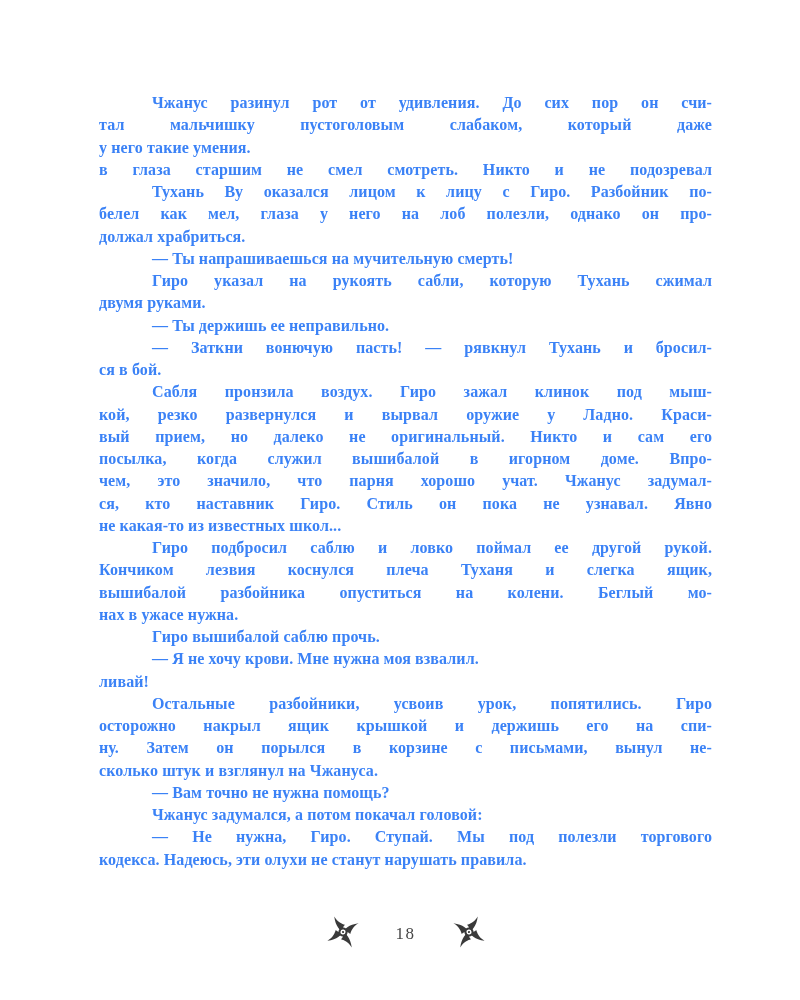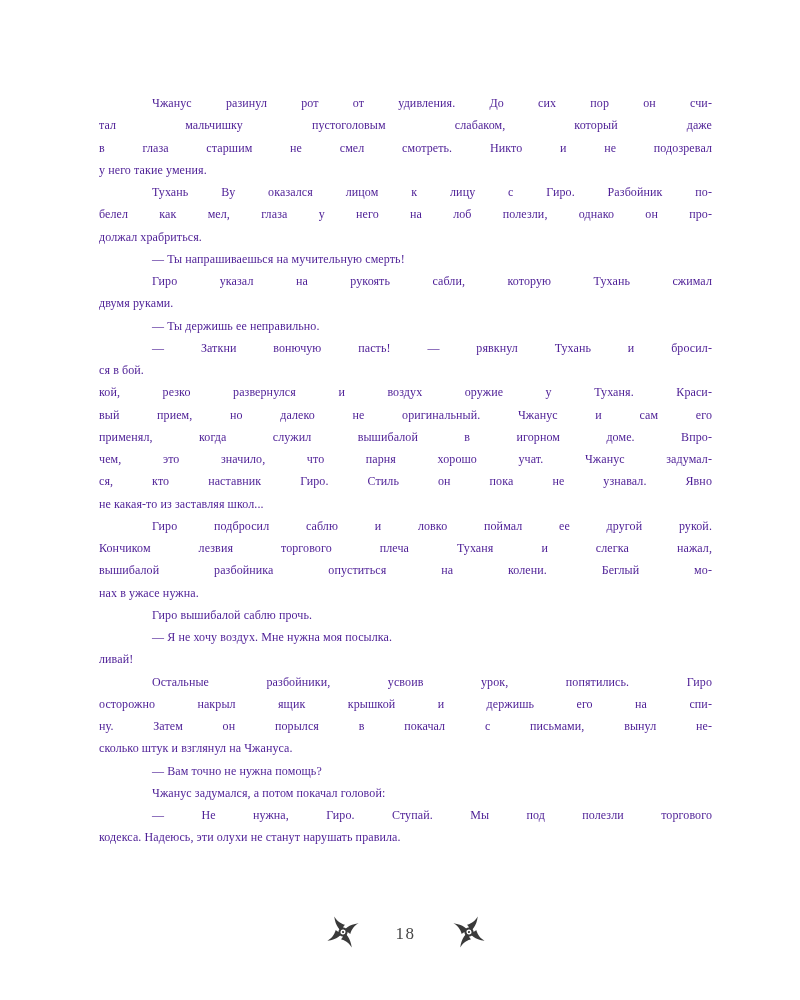--- a/index.html
+++ b/index.html
@@ -13,24 +13,25 @@
     height: 1000px;
     background: #ffffff;
     overflow: hidden;
     font-family: "Liberation Serif", "DejaVu Serif", serif;
   }
   .text-block {
     position: absolute;
     left: 99px;
     top: 92px;
     width: 613px;
-    font-size: 12px;
+    font-size: 16px;
     line-height: 22.25px;
-    color: #4c1d95;
+    color: #3b82f6;
     letter-spacing: 0.1px;
+    font-weight: bold;
   }
   .para {
     margin: 0;
     padding: 0;
   }
   .line {
     text-align: justify;
     text-align-last: justify;
     text-justify: inter-word;
     white-space: normal;
@@ -73,22 +74,22 @@
 </style>
 </head>
 <body>
 
 <div class="book-page">
 
   <main class="text-block">
       <div class="para">
         <div class="line first">Чжанус разинул рот от удивления. До сих пор он счи-</div>
         <div class="line">тал мальчишку пустоголовым слабаком, который даже</div>
+        <div class="line last">у него такие умения.</div>
         <div class="line">в глаза старшим не смел смотреть. Никто и не подозревал</div>
-        <div class="line last">у него такие умения.</div>
       </div>
       <div class="para">
         <div class="line first">Тухань Ву оказался лицом к лицу с Гиро. Разбойник по-</div>
         <div class="line">белел как мел, глаза у него на лоб полезли, однако он про-</div>
         <div class="line last">должал храбриться.</div>
       </div>
       <div class="para">
         <div class="line first last">— Ты напрашиваешься на мучительную смерть!</div>
       </div>
       <div class="para">
@@ -96,46 +97,47 @@
         <div class="line last">двумя руками.</div>
       </div>
       <div class="para">
         <div class="line first last">— Ты держишь ее неправильно.</div>
       </div>
       <div class="para">
         <div class="line first">— Заткни вонючую пасть! — рявкнул Тухань и бросил-</div>
         <div class="line last">ся в бой.</div>
       </div>
       <div class="para">
-        <div class="line">кой, резко развернулся и воздух оружие у Туханя. Краси-</div>
-        <div class="line">вый прием, но далеко не оригинальный. Чжанус и сам его</div>
-        <div class="line">применял, когда служил вышибалой в игорном доме. Впро-</div>
+        <div class="line first">Сабля пронзила воздух. Гиро зажал клинок под мыш-</div>
+        <div class="line">кой, резко развернулся и вырвал оружие у Ладно. Краси-</div>
+        <div class="line">вый прием, но далеко не оригинальный. Никто и сам его</div>
+        <div class="line">посылка, когда служил вышибалой в игорном доме. Впро-</div>
         <div class="line">чем, это значило, что парня хорошо учат. Чжанус задумал-</div>
         <div class="line">ся, кто наставник Гиро. Стиль он пока не узнавал. Явно</div>
-        <div class="line last">не какая-то из заставляя школ...</div>
+        <div class="line last">не какая-то из известных школ...</div>
       </div>
       <div class="para">
         <div class="line first">Гиро подбросил саблю и ловко поймал ее другой рукой.</div>
-        <div class="line">Кончиком лезвия торгового плеча Туханя и слегка нажал,</div>
+        <div class="line">Кончиком лезвия коснулся плеча Туханя и слегка ящик,</div>
         <div class="line">вышибалой разбойника опуститься на колени. Беглый мо-</div>
         <div class="line last">нах в ужасе нужна.</div>
       </div>
       <div class="para">
         <div class="line first last">Гиро вышибалой саблю прочь.</div>
       </div>
       <div class="para">
-        <div class="line first last">— Я не хочу воздух. Мне нужна моя посылка.</div>
+        <div class="line first last">— Я не хочу крови. Мне нужна моя взвалил.</div>
       </div>
       <div class="para">
         <div class="line last">ливай!</div>
       </div>
       <div class="para">
         <div class="line first">Остальные разбойники, усвоив урок, попятились. Гиро</div>
         <div class="line">осторожно накрыл ящик крышкой и держишь его на спи-</div>
-        <div class="line">ну. Затем он порылся в покачал с письмами, вынул не-</div>
+        <div class="line">ну. Затем он порылся в корзине с письмами, вынул не-</div>
         <div class="line last">сколько штук и взглянул на Чжануса.</div>
       </div>
       <div class="para">
         <div class="line first last">— Вам точно не нужна помощь?</div>
       </div>
       <div class="para">
         <div class="line first last">Чжанус задумался, а потом покачал головой:</div>
       </div>
       <div class="para">
         <div class="line first">— Не нужна, Гиро. Ступай. Мы под полезли торгового</div>

